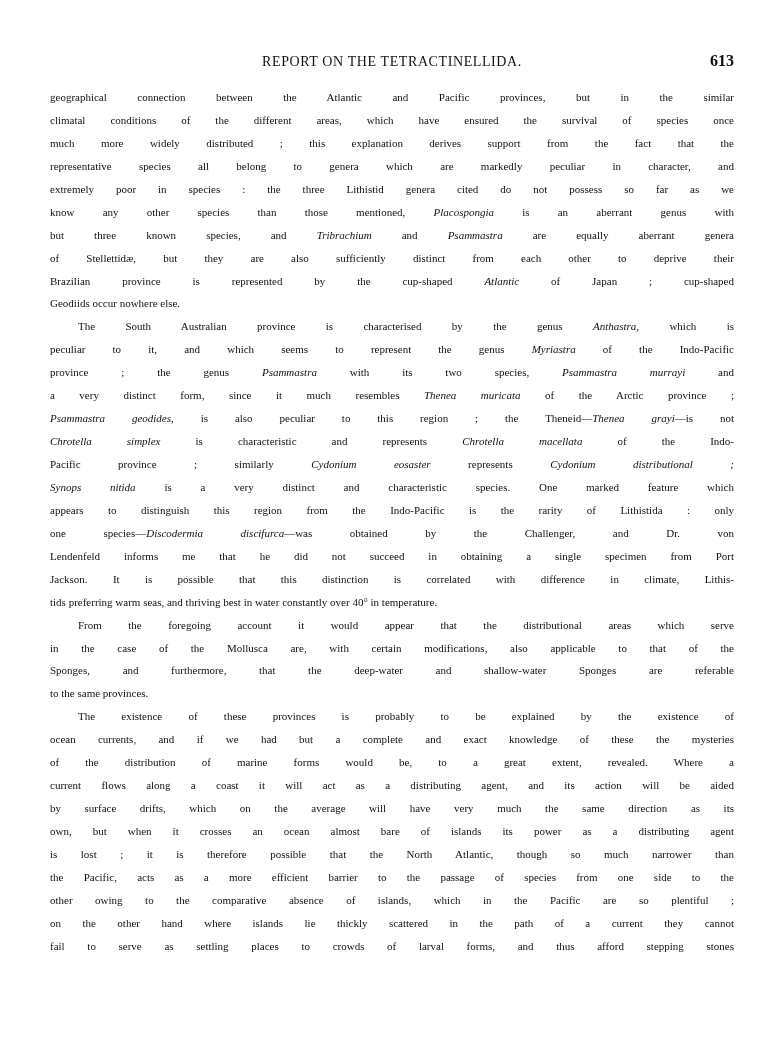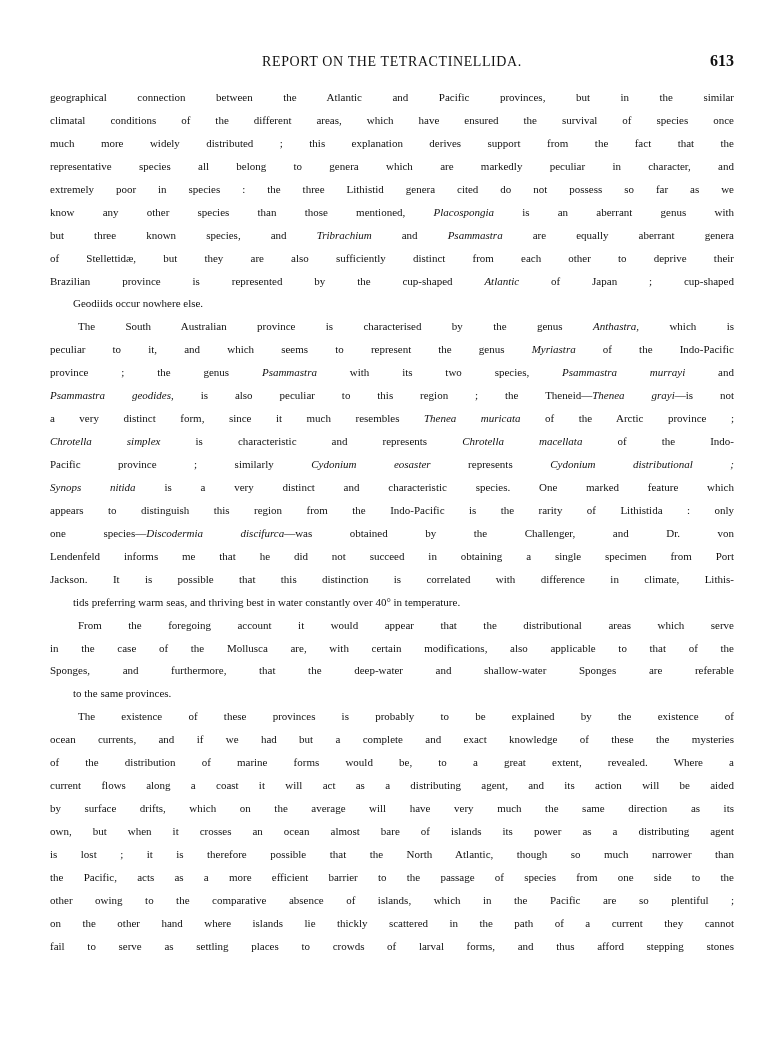--- a/index.html
+++ b/index.html
@@ -3,21 +3,21 @@
 <meta charset="utf-8">
 <style>
   html, body { margin: 0; padding: 0; background: #ffffff; }
   body { width: 776px; height: 1050px; position: relative; overflow: hidden; }
   .page { position: absolute; left: 0; top: 0; width: 693px; height: 1050px; background: #fff; color: #111; font-family: "Liberation Serif", "DejaVu Serif", serif; }
   .header { position: absolute; top: 52px; left: 50px; width: 684px; height: 22px; }
   .running-title { position: absolute; left: 0; right: 0; text-align: center; font-size: 14px; letter-spacing: 0.6px; top: 2px; }
   .page-number { position: absolute; right: 0; top: 0; font-size: 16px; font-weight: bold; }
   .body { position: absolute; top: 86px; left: 50px; width: 684px; }
   .line { height: 22.95px; line-height: 22.95px; font-size: 11px; white-space: nowrap; text-align: justify; text-align-last: justify; overflow: hidden; }
-  .line.last { text-align-last: left; margin-left: 23px; }
+  .line.last { text-align-last: left; }
   .line.indent { padding-left: 28px; }
   .line i { }
 </style>
 </head>
 <body>
 
 <div class="page">
   <div class="header">
     <div class="running-title">REPORT ON THE TETRACTINELLIDA.</div>
     <div class="page-number">613</div>
@@ -32,22 +32,22 @@
         <div class="line"><span>know any other species than those mentioned, </span><i>Placospongia</i><span> is an aberrant genus with</span></div>
         <div class="line"><span>but three known species, and </span><i>Tribrachium</i><span> and </span><i>Psammastra</i><span> are equally aberrant genera</span></div>
         <div class="line"><span>of Stellettidæ, but they are also sufficiently distinct from each other to deprive their</span></div>
         <div class="line"><span>Brazilian province is represented by the cup-shaped </span><i>Atlantic</i><span> of Japan ; cup-shaped</span></div>
         <div class="line last"><span>Geodiids occur nowhere else.</span></div>
       </div>
       <div>
         <div class="line indent"><span>The South Australian province is characterised by the genus </span><i>Anthastra,</i><span> which is</span></div>
         <div class="line"><span>peculiar to it, and which seems to represent the genus </span><i>Myriastra</i><span> of the Indo-Pacific</span></div>
         <div class="line"><span>province ;  the genus </span><i>Psammastra</i><span> with its two species, </span><i>Psammastra murrayi</i><span> and</span></div>
+        <div class="line"><span>a very distinct form, since it much resembles </span><i>Thenea muricata</i><span> of the Arctic province ;</span></div>
         <div class="line"><i>Psammastra geodides,</i><span> is also peculiar to this region ;  the Theneid—</span><i>Thenea grayi</i><span>—is not</span></div>
-        <div class="line"><span>a very distinct form, since it much resembles </span><i>Thenea muricata</i><span> of the Arctic province ;</span></div>
         <div class="line"><i>Chrotella simplex</i><span> is characteristic and represents </span><i>Chrotella macellata</i><span> of the Indo-</span></div>
         <div class="line"><span>Pacific province ;  similarly </span><i>Cydonium eosaster</i><span> represents </span><i>Cydonium distributional ;</i></div>
         <div class="line"><i>Synops nitida</i><span> is a very distinct and characteristic species.  One marked feature which</span></div>
         <div class="line"><span>appears to distinguish this region from the Indo-Pacific is the rarity of Lithistida :  only</span></div>
         <div class="line"><span>one species—</span><i>Discodermia discifurca</i><span>—was obtained by the Challenger, and Dr. von</span></div>
         <div class="line"><span>Lendenfeld informs me that he did not succeed in obtaining a single specimen from Port</span></div>
         <div class="line"><span>Jackson.  It is possible that this distinction is correlated with difference in climate, Lithis-</span></div>
         <div class="line last"><span>tids preferring warm seas, and thriving best in water constantly over 40° in temperature.</span></div>
       </div>
       <div>

